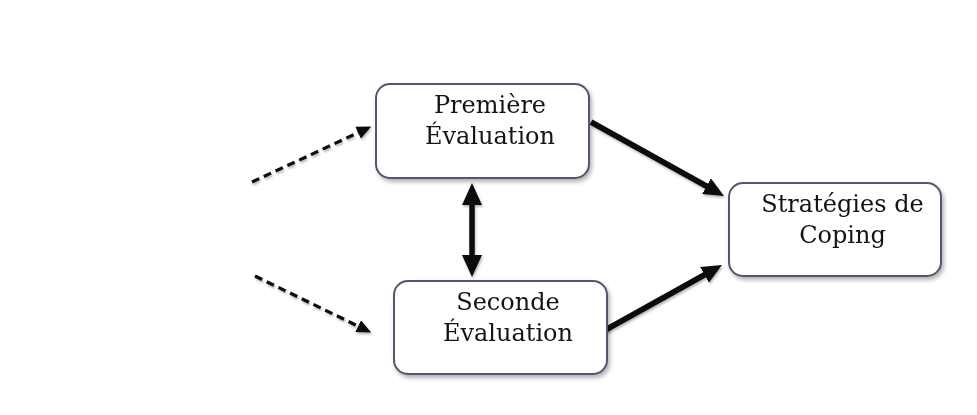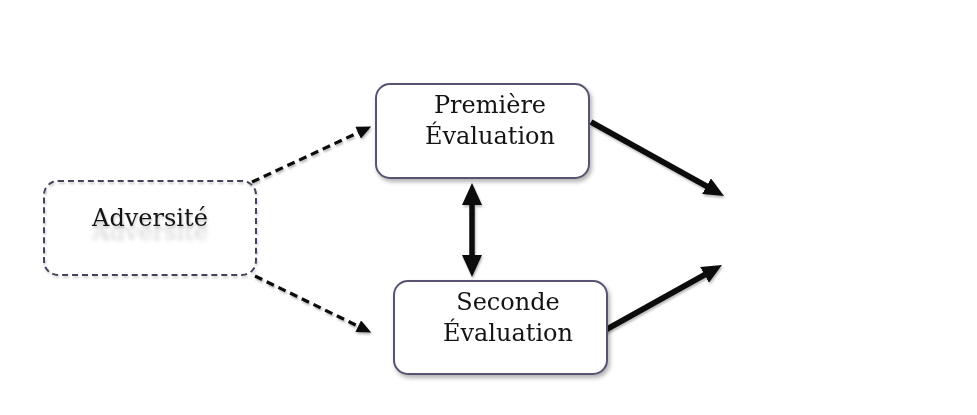--- a/index.html
+++ b/index.html
@@ -81,28 +81,29 @@
       <line class="edge thick" x1="472" y1="203" x2="472" y2="257"></line>
       <polygon points="472,183 462,205 482,205"></polygon>
       <polygon points="472,277 462,255 482,255"></polygon>
     </g>
 
     <line class="edge solid" x1="591" y1="122" x2="717" y2="192" marker-end="url(#head-solid)"></line>
 
     <line class="edge solid" x1="591" y1="338" x2="715" y2="269" marker-end="url(#head-solid)"></line>
   </svg>
 
-  <div class="node node--dashed" id="n-adversite">
-    <div class="node-label node-label--reflected">Adversité</div>
-  </div>
 
   <div class="node node--solid" id="n-premiere">
     <div class="node-label">Première
 Évaluation</div>
   </div>
 
   <div class="node node--solid" id="n-seconde">
     <div class="node-label">Seconde
 Évaluation</div>
   </div>
 
+  <div class="node node--solid" id="n-strategies">
+    <div class="node-label">Stratégies de
+Coping</div>
+  </div>
 
 </div>
 
 </body></html>

